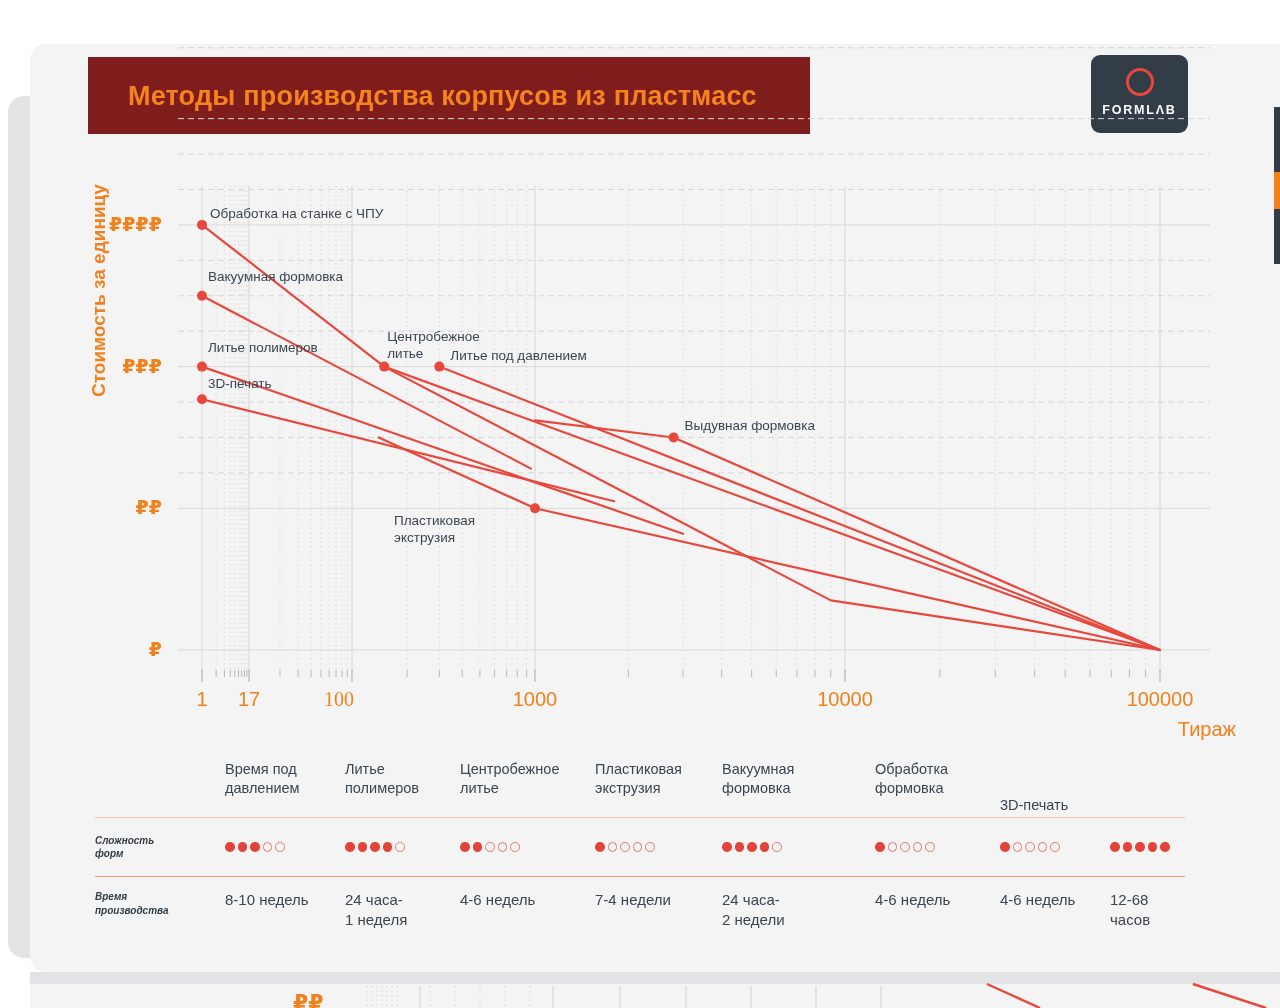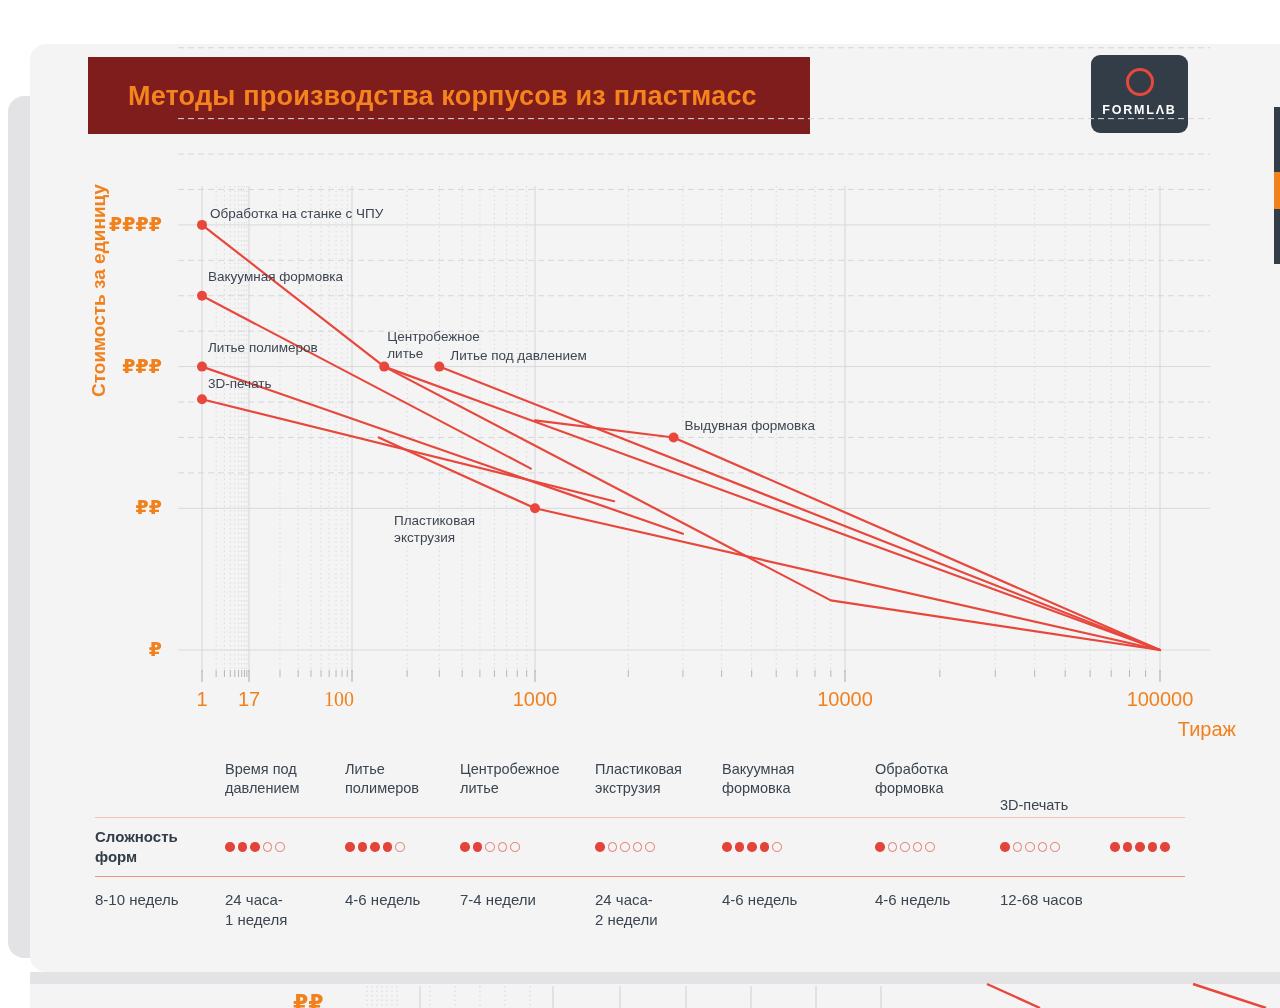--- a/index.html
+++ b/index.html
@@ -33,21 +33,21 @@
   .info-table{position:absolute;left:95px;top:758px;width:1095px;color:#3b4550;}
   .trow{display:grid;grid-template-columns:130px 120px 115px 135px 127px 153px 125px 110px 1fr;align-items:start;}
   .trow.head{min-height:59px;font-size:14.5px;font-weight:500;line-height:1.32;}
   .trow.head .hcell{white-space:pre-line;padding-top:2px;}
   .trow.head .hcell.last{align-self:end;padding-bottom:2px;}
   .divider{height:1px;width:1090px;}
   .divider.d1{background:#f0c3ac;}
   .divider.d2{background:#eb9a7e;}
   .trow.dots-row{min-height:58px;align-items:center;}
   .trow.time-row{padding-top:13px;font-size:15px;line-height:1.35;}
-  .rlabel{font-size:15px;font-weight:700;color:#333d46;white-space:pre-line;line-height:1.35;}
+  .rlabel{font-size:10px;font-weight:700;color:#333d46;white-space:pre-line;line-height:1.35;font-style:italic;}
   .dotset{display:flex;gap:3px;align-items:center;}
   .dot{width:9.5px;height:9.5px;border-radius:50%;box-sizing:border-box;}
   .dot.fill{background:#e2443a;}
   .dot.empty{border:1.6px solid #e5766c;background:transparent;}
   .tval{white-space:pre-line;padding-right:6px;}
 </style>
 </head>
 <body>
 
 <div class="shadow-card"></div>
@@ -313,20 +313,22 @@
       <div class="dotset">
         <div class="dot fill"></div>
         <div class="dot fill"></div>
         <div class="dot fill"></div>
         <div class="dot fill"></div>
         <div class="dot fill"></div>
       </div>
     </div>
     <div class="divider d2"></div>
     <div class="trow time-row">
+      <div class="rlabel">Время
+производства</div>
       <div class="tval">8-10 недель</div>
       <div class="tval">24 часа-
 1 неделя</div>
       <div class="tval">4-6 недель</div>
       <div class="tval">7-4 недели</div>
       <div class="tval">24 часа-
 2 недели</div>
       <div class="tval">4-6 недель</div>
       <div class="tval">4-6 недель</div>
       <div class="tval">12-68 часов</div>

